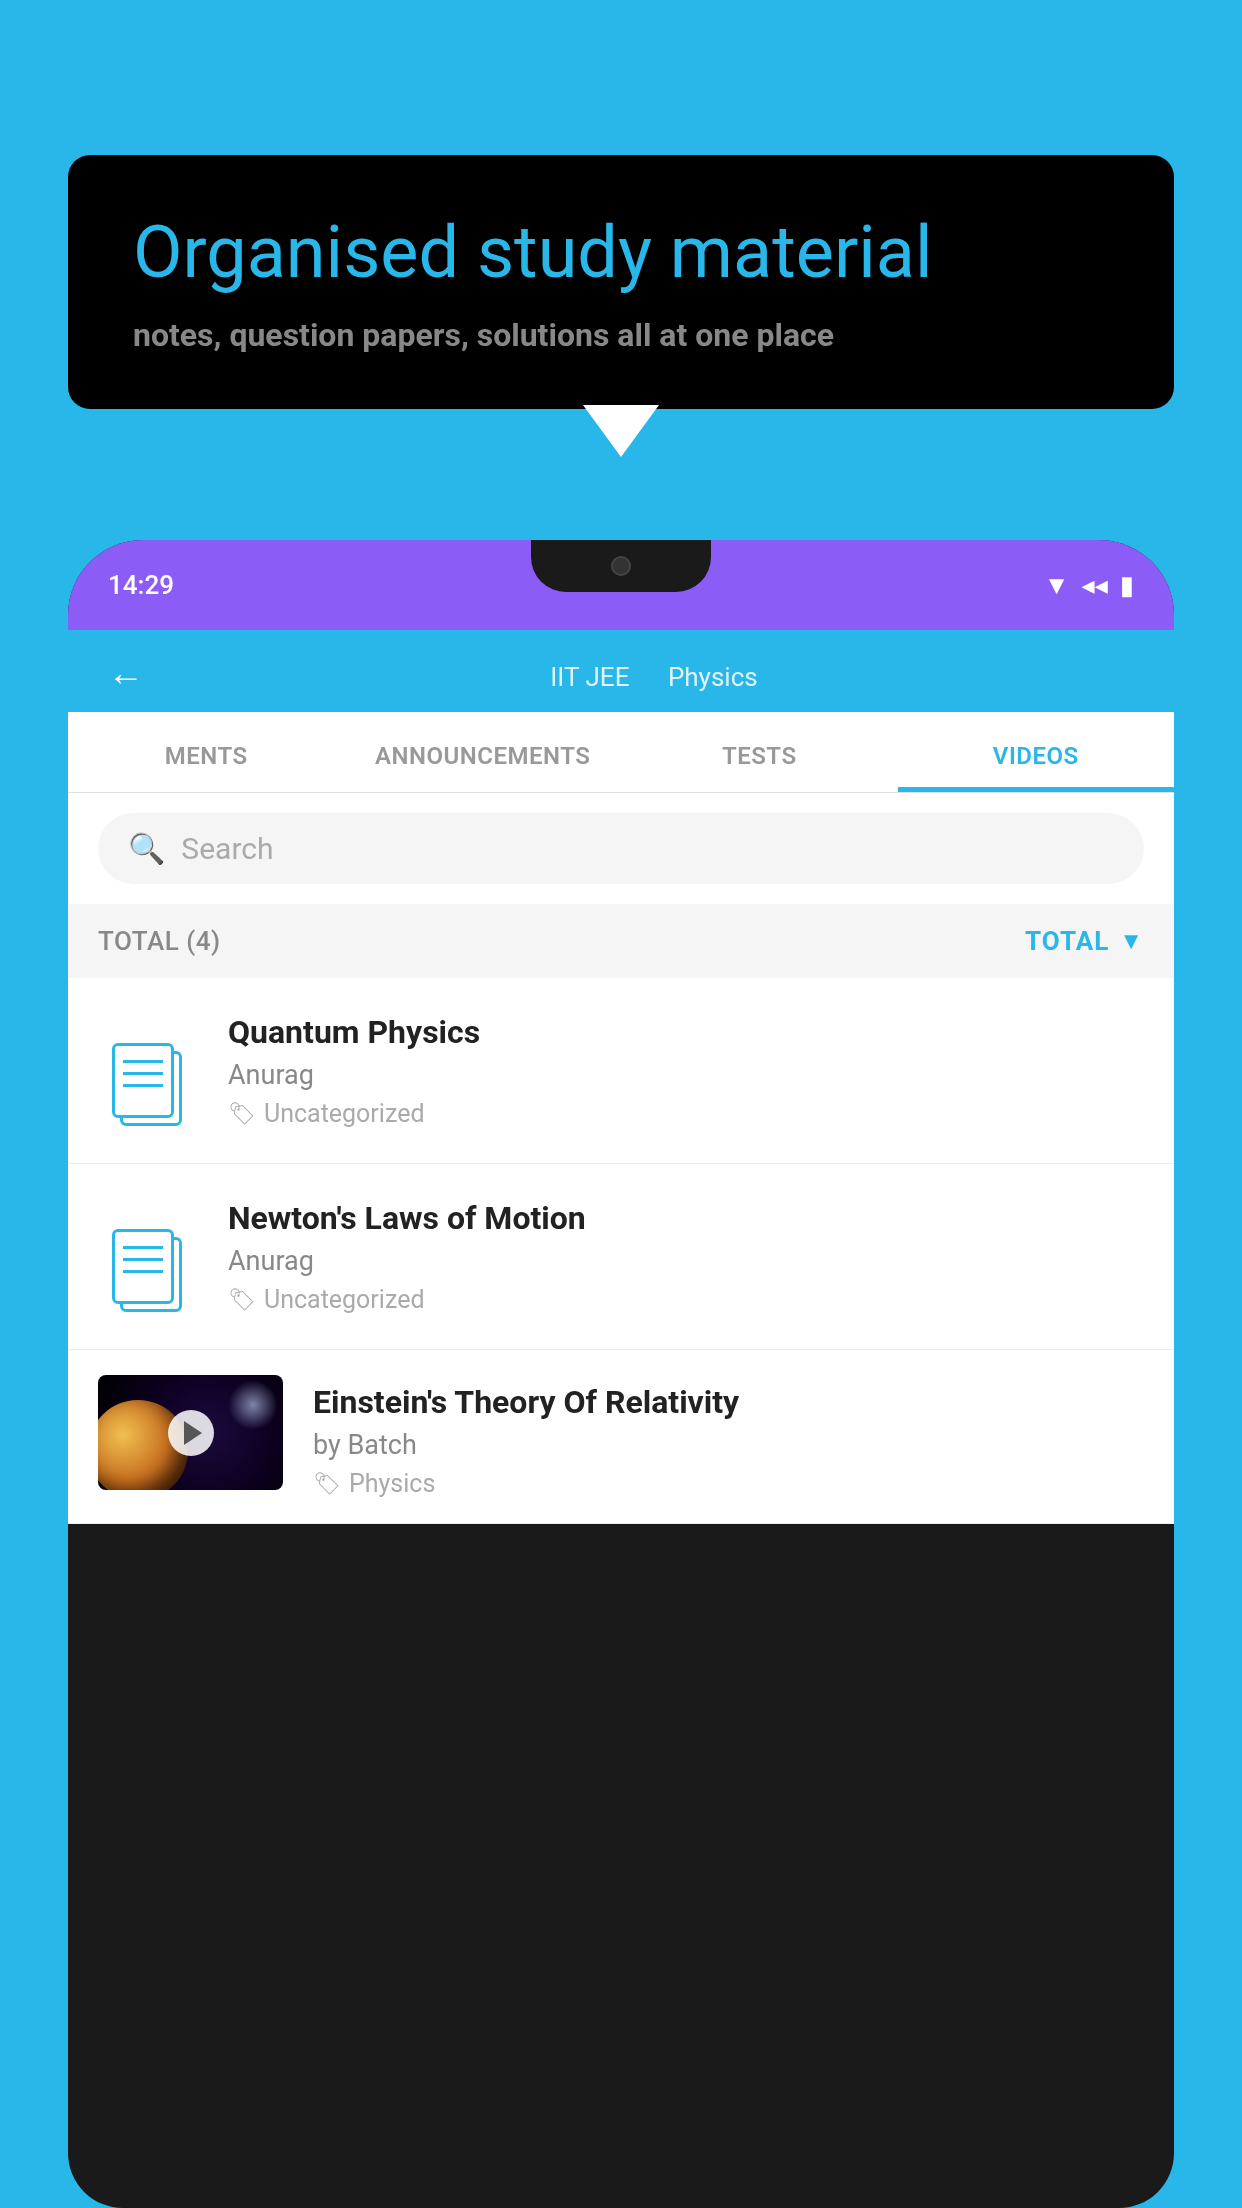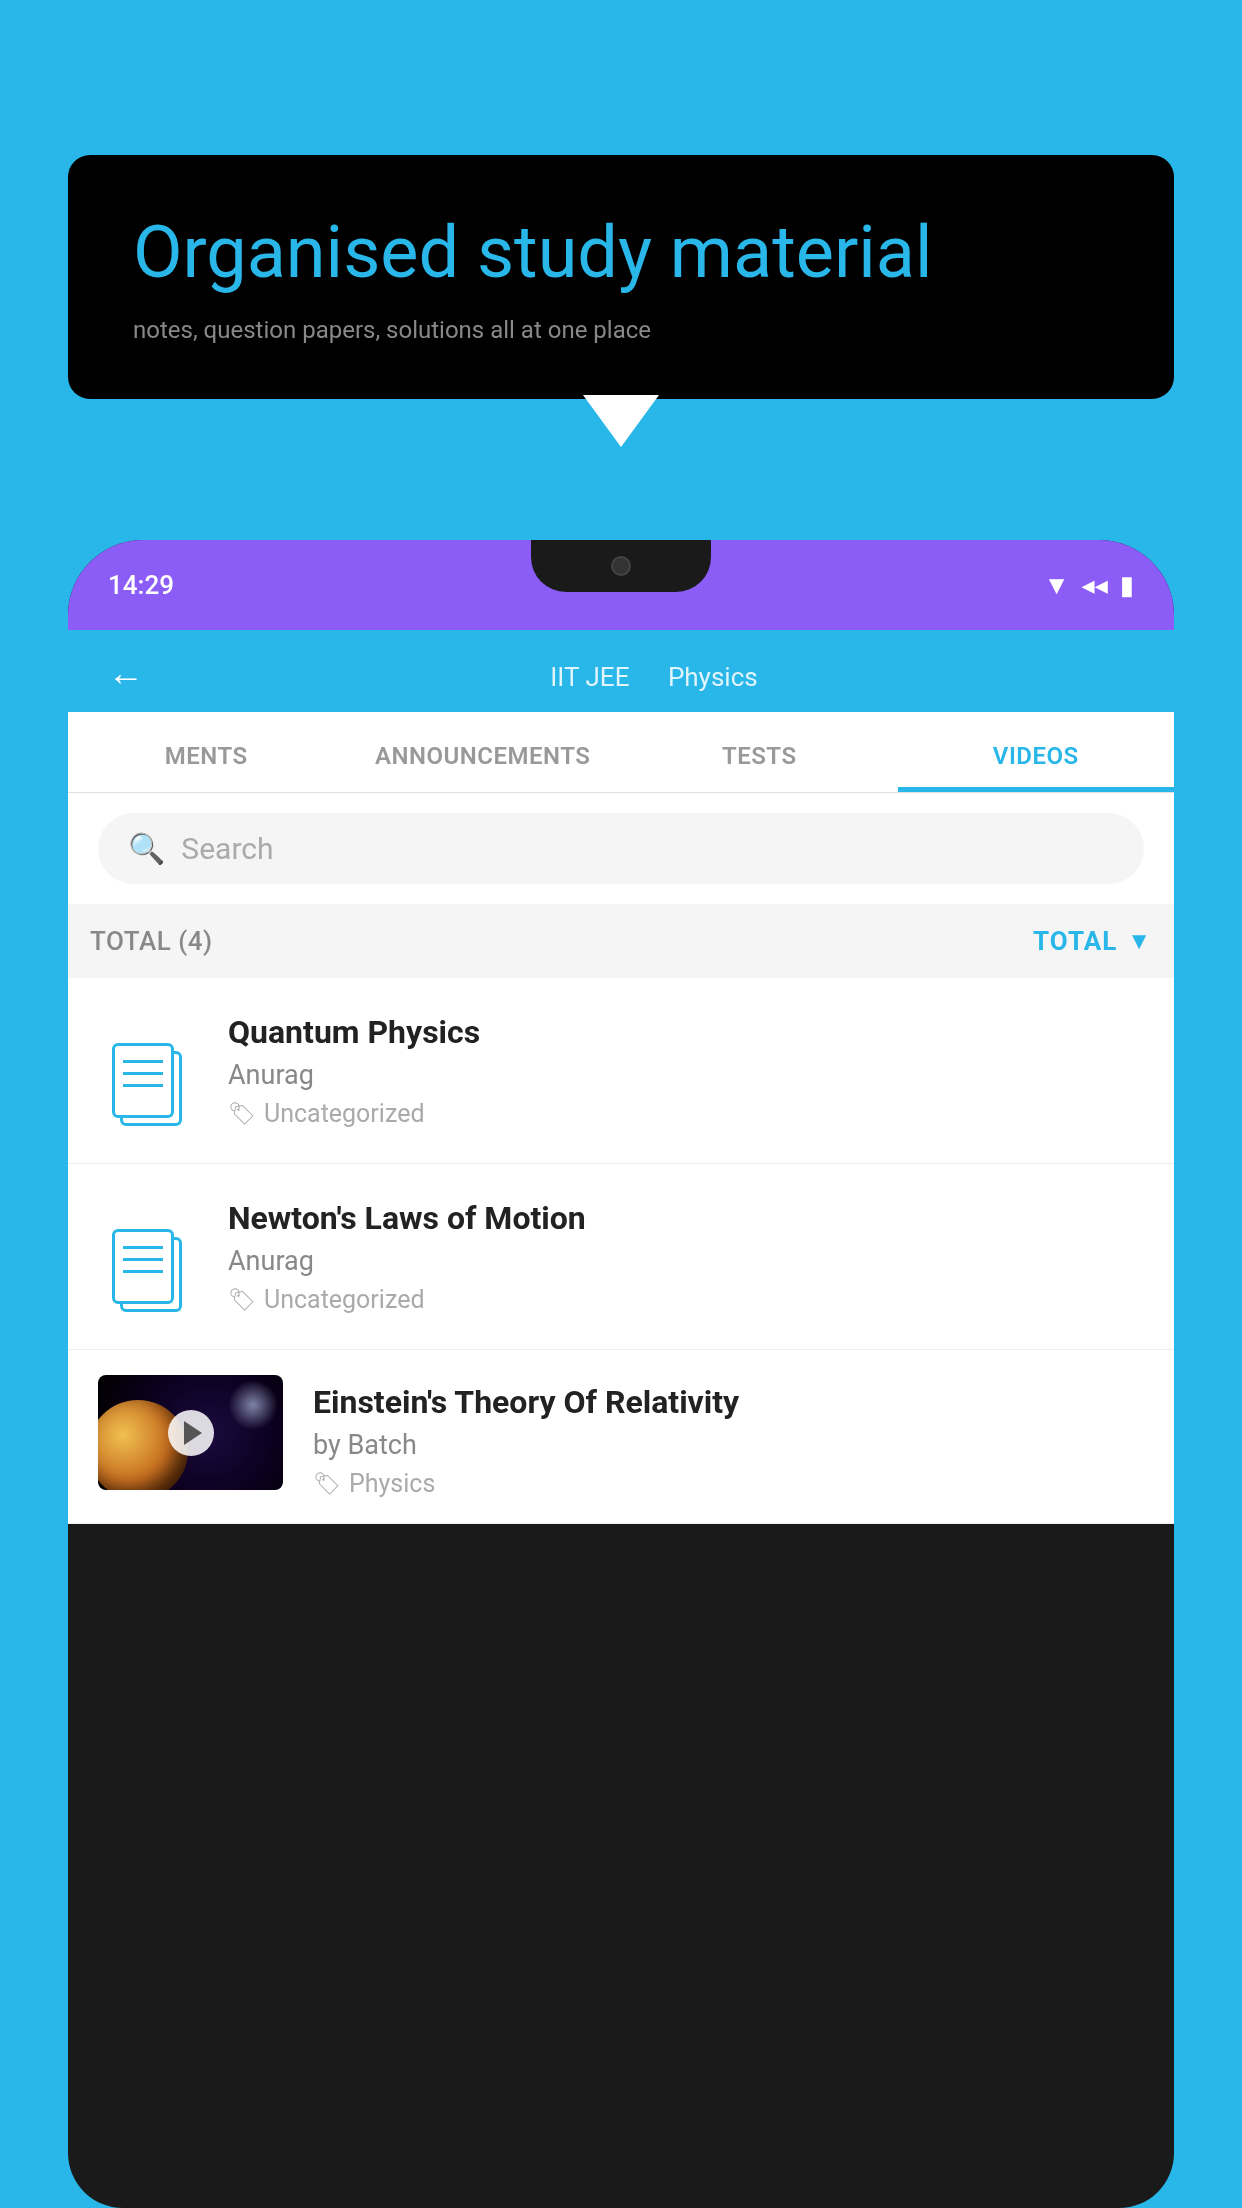--- a/index.html
+++ b/index.html
@@ -45,22 +45,22 @@
     .bubble-title {
       color: #29b6e8;
       font-size: 72px;
       font-weight: 400;
       line-height: 1.2;
       margin-bottom: 20px;
     }
 
     .bubble-subtitle {
       color: #888;
-      font-size: 24px;
-      font-weight: 400;
+      font-size: 32px;
+      font-weight: 700;
     }
 
     
     .phone-frame {
       position: absolute;
       top: 540px;
       left: 68px;
       right: 68px;
       bottom: 0;
       background: #1a1a1a;
@@ -214,21 +214,21 @@
       color: #aaa;
       font-size: 30px;
     }
 
     
     .filter-row {
       background: #f5f5f5;
       display: flex;
       align-items: flex-start;
       justify-content: space-between;
-      padding: 22px 22px;
+      padding: 22px 30px;
     }
 
     .total-count {
       color: #888;
       font-size: 26px;
       font-weight: 500;
       letter-spacing: 0.5px;
     }
 
     .filter-btn {

